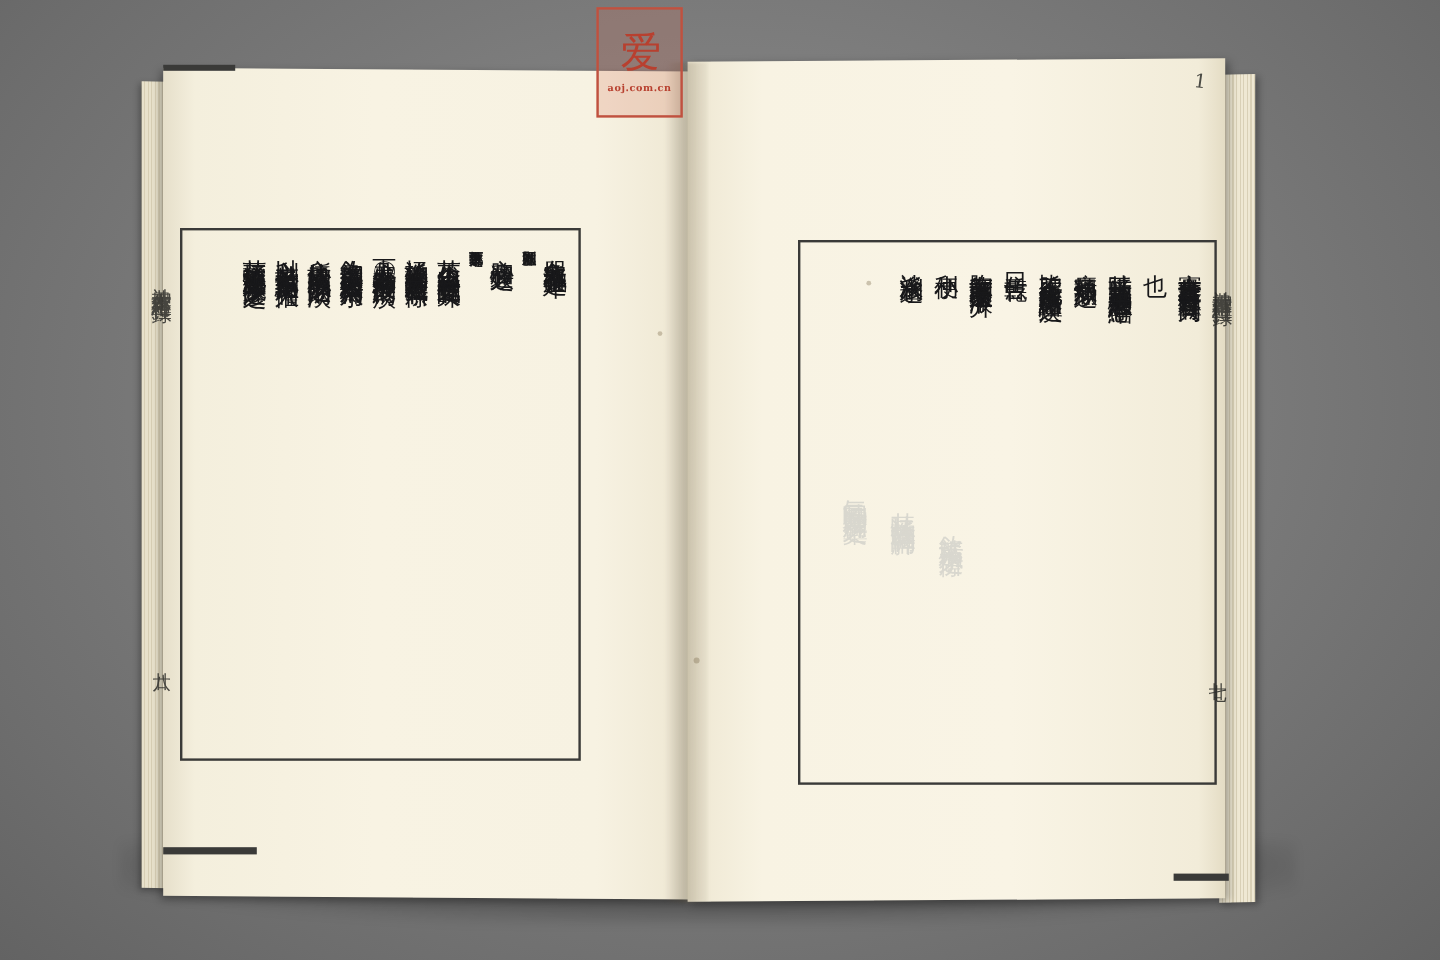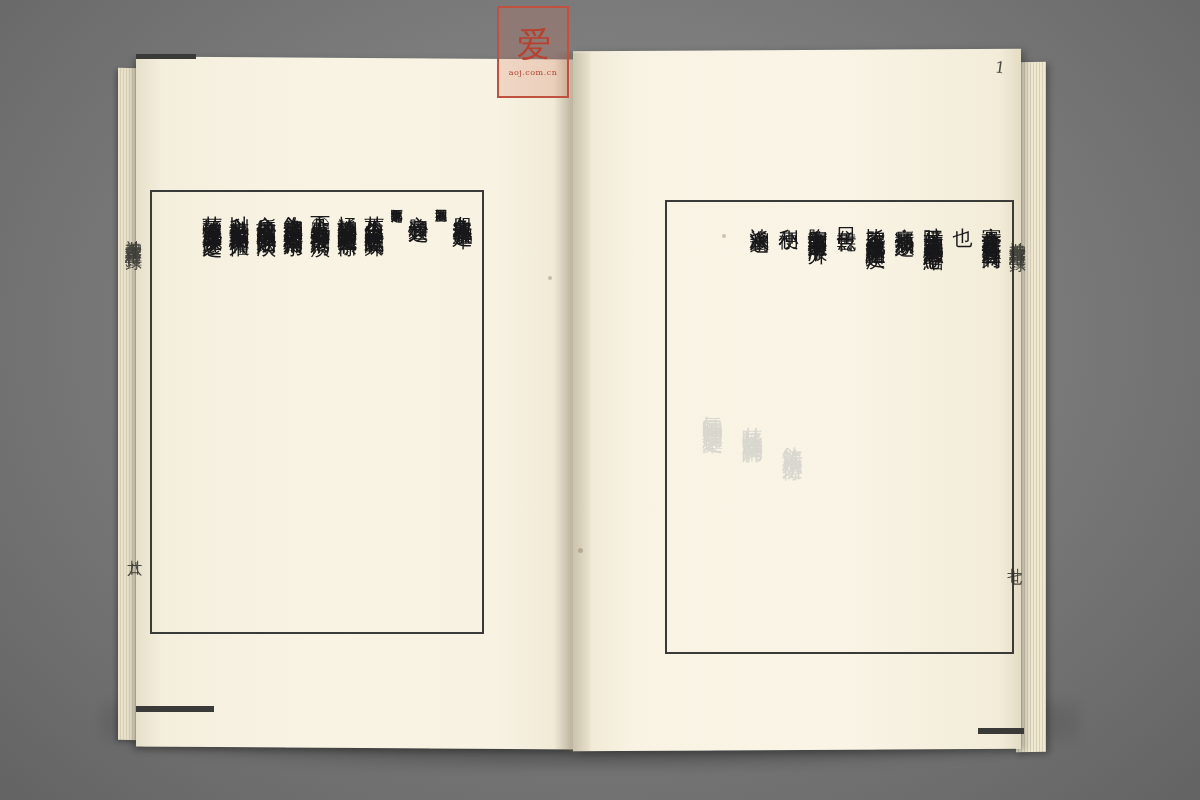--- a/index.html
+++ b/index.html
@@ -247,20 +247,21 @@
     line-height: 1;
   }
   #watermark .wm-glyph {
     font-size: 34px;
     letter-spacing: -2px;
   }
   #watermark .wm-url {
     font-size: 8px;
     letter-spacing: 0.5px;
     margin-top: 8px;
+    font-weight: bold;
   }
 
   
   #folio-mark {
     position: absolute;
     left: 995px;
     top: 58px;
     font-family: "DejaVu Serif", serif;
     font-size: 16px;
     color: #4a4a44;

